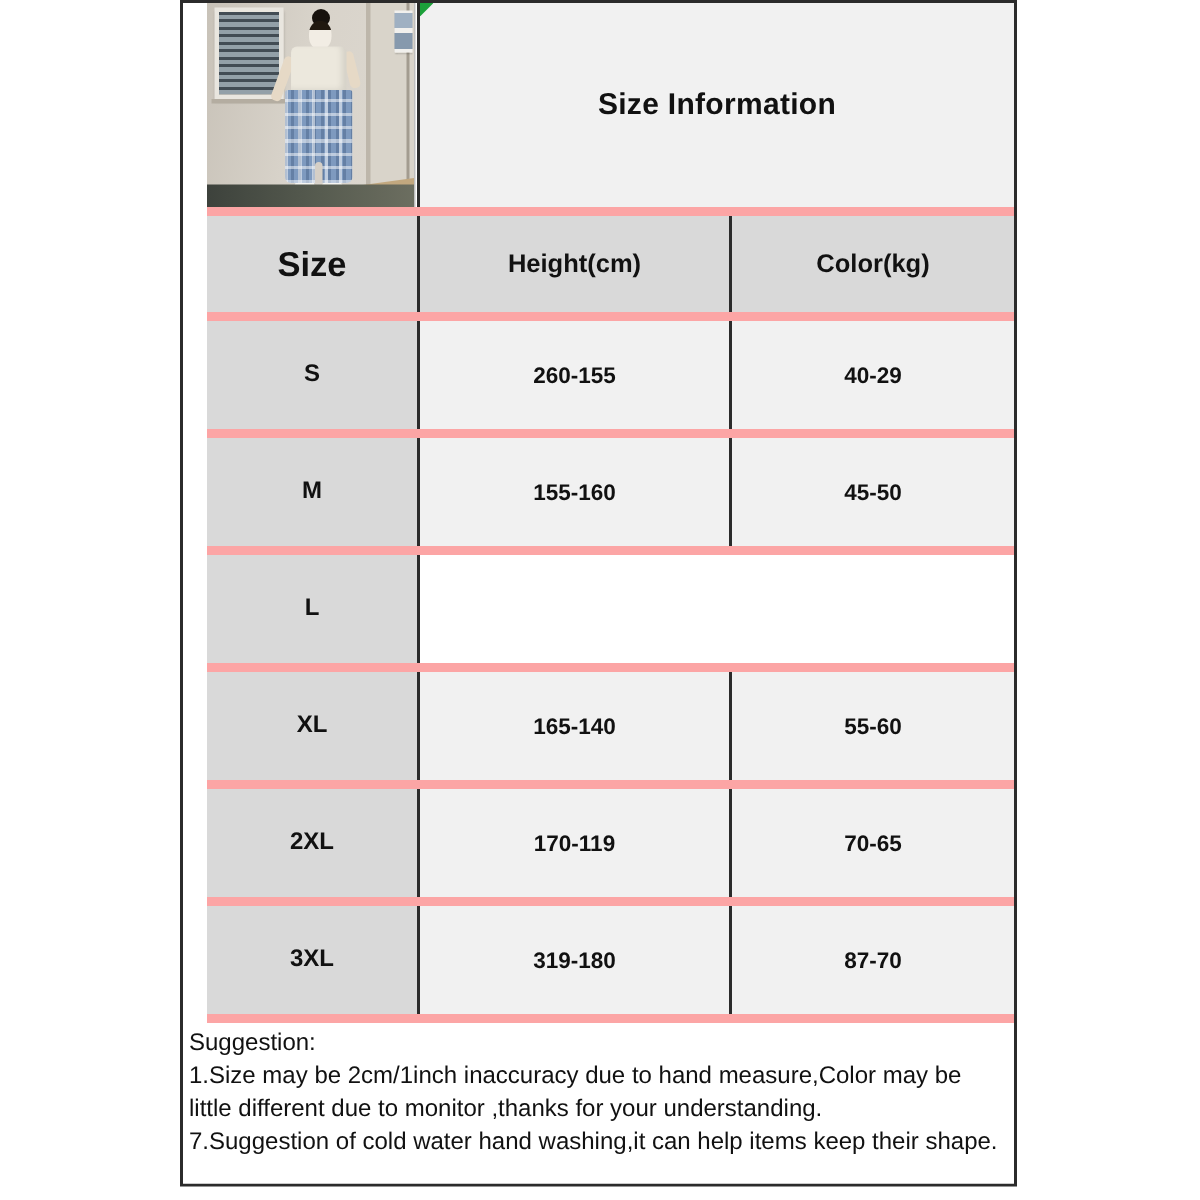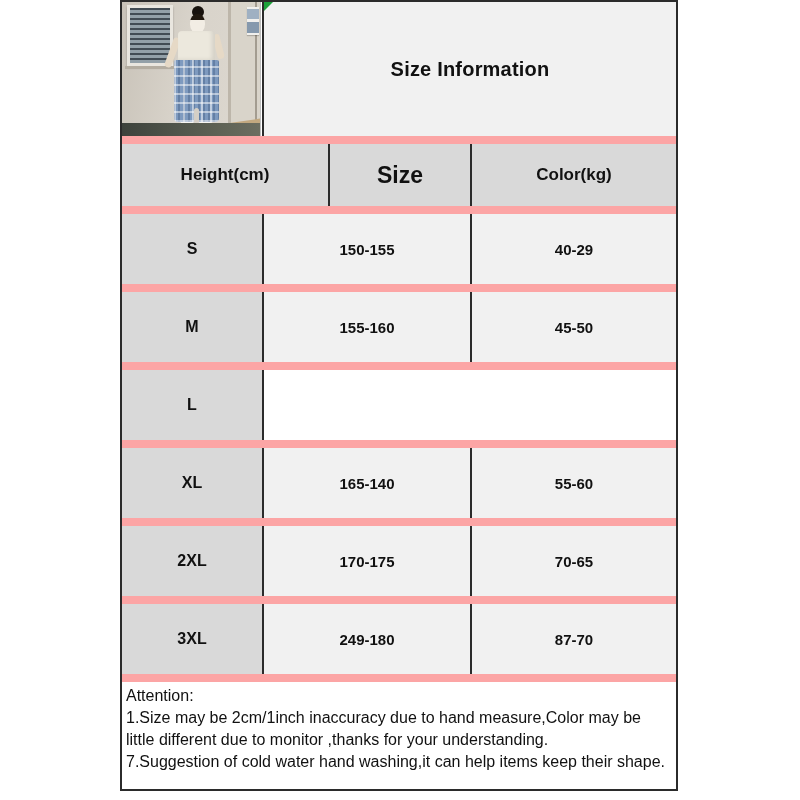--- a/index.html
+++ b/index.html
@@ -6,21 +6,21 @@
   body{
     width:800px;height:800px;background:#ffffff;position:relative;
     font-family:"Liberation Sans", sans-serif;color:#111;
     -webkit-font-smoothing:antialiased;
   }
   .sheet{
     position:absolute;left:120px;top:0;width:558px;height:791px;
     box-sizing:border-box;border:2px solid #2b2b2b;background:#fff;
     display:flex;flex-direction:column;
   }
-  .row{display:flex;border-bottom:8px solid #fca5a5;box-sizing:border-box;}
+  .row{display:flex;border-bottom:6px solid #fca5a5;box-sizing:border-box;margin-left:16px;}
   .cell{box-sizing:border-box;display:flex;align-items:center;justify-content:center;}
   .c1{width:142px;border-right:2px solid #2b2b2b;}
   .c2{width:208px;border-right:2px solid #2b2b2b;}
   .c3{flex:1;}
 
   
   .top-row{height:142px;}
   .photo-cell{background:#ffffff;position:relative;overflow:hidden;align-items:flex-start;justify-content:flex-start;}
   .photo{
     position:relative;width:138px;height:137px;overflow:hidden;
@@ -127,53 +127,53 @@
         <div class="photo-floor"></div>
       </div>
     </div>
     <div class="cell title-cell">
       <span class="corner-flag"></span>
       <span class="title-text">Size Information</span>
     </div>
   </div>
 
   <div class="row header-row">
+    <div class="cell c1">Size</div>
     <div class="cell c2">Height(cm)</div>
-    <div class="cell c1">Size</div>
     <div class="cell c3">Color(kg)</div>
   </div>
 
   <div class="row data-row">
     <div class="cell c1">S</div>
-    <div class="cell c2">150-155</div>
+    <div class="cell c2">260-155</div>
     <div class="cell c3">40-29</div>
   </div>
   <div class="row data-row">
     <div class="cell c1">M</div>
     <div class="cell c2">155-160</div>
     <div class="cell c3">45-50</div>
   </div>
   <div class="row data-row">
     <div class="cell c1">L</div>
   </div>
   <div class="row data-row">
     <div class="cell c1">XL</div>
     <div class="cell c2">165-140</div>
     <div class="cell c3">55-60</div>
   </div>
   <div class="row data-row">
     <div class="cell c1">2XL</div>
-    <div class="cell c2">170-175</div>
+    <div class="cell c2">170-119</div>
     <div class="cell c3">70-65</div>
   </div>
   <div class="row data-row">
     <div class="cell c1">3XL</div>
-    <div class="cell c2">249-180</div>
+    <div class="cell c2">319-180</div>
     <div class="cell c3">87-70</div>
   </div>
 
   <div class="attention">
-    <p>Attention:</p>
+    <p>Suggestion:</p>
     <p>1.Size may be 2cm/1inch inaccuracy due to hand measure,Color may be little different due to monitor ,thanks for your understanding.</p>
     <p>7.Suggestion of cold water hand washing,it can help items keep their shape.</p>
   </div>
 
 </div>
 
 </body></html>

